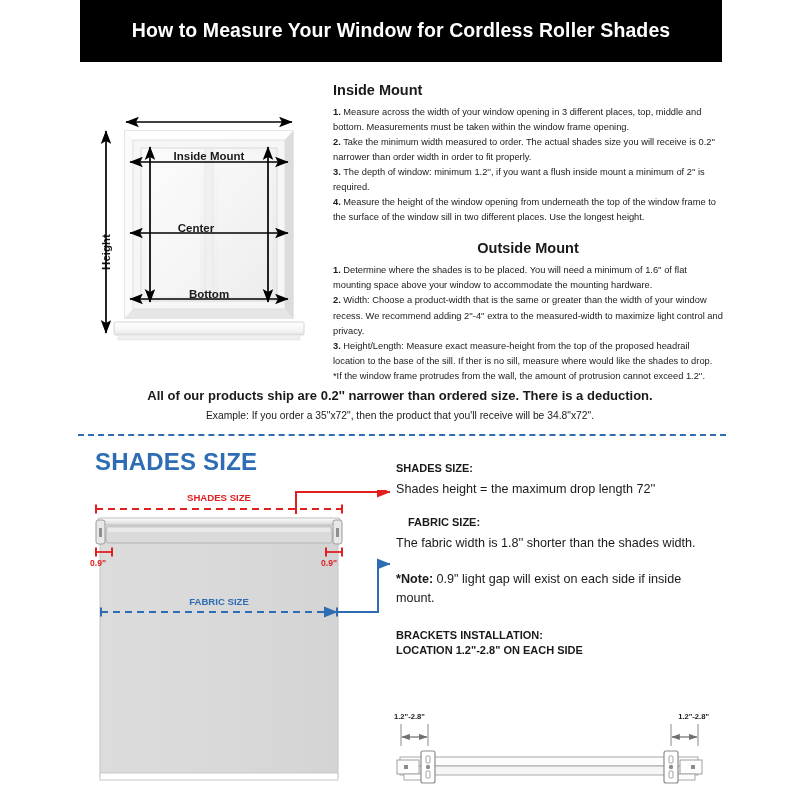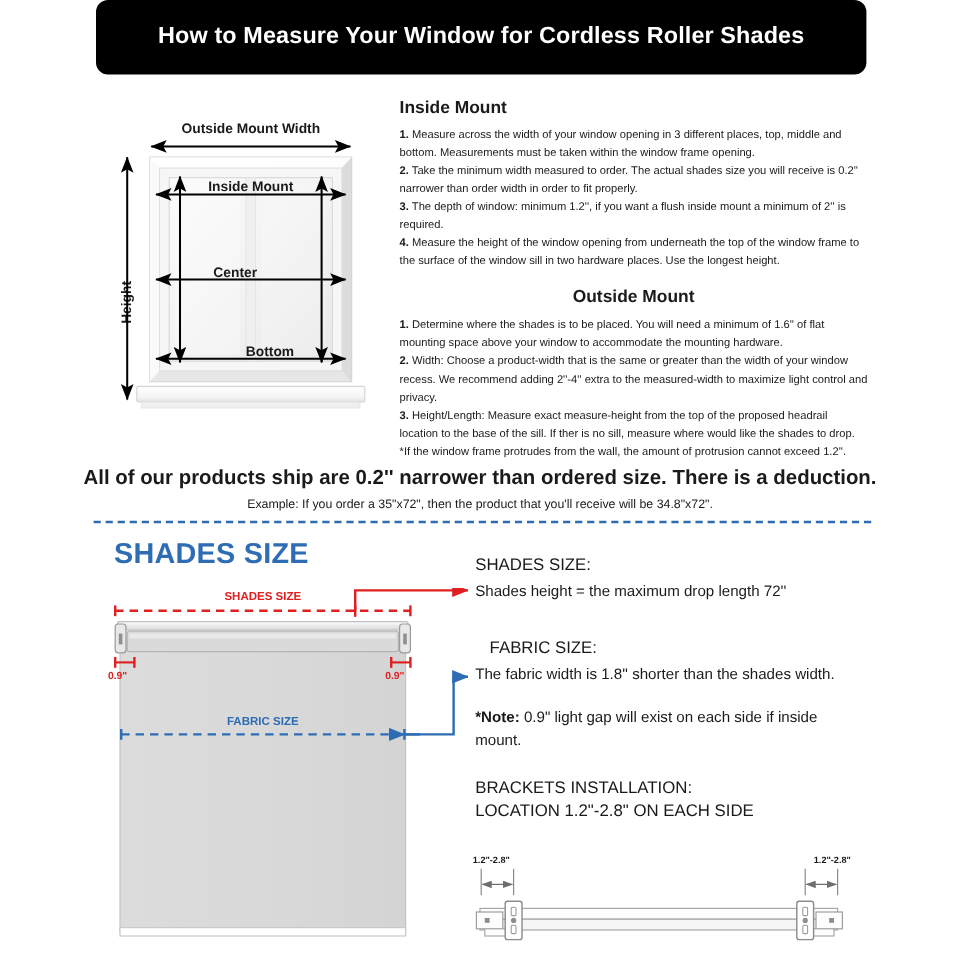--- a/index.html
+++ b/index.html
@@ -10,21 +10,21 @@
     color:#1a1a1a;
     position:relative;
     overflow:hidden;
   }
   .page{position:relative;width:800px;height:800px;}
 
   
   .banner{
     position:absolute;left:80px;top:0;width:642px;height:62px;
     background:#000000;
-    display:flex;align-items:center;justify-content:center;border-radius:10px;
+    display:flex;align-items:center;justify-content:center;
   }
   .banner-title{
     color:#ffffff;font-size:19.5px;font-weight:bold;letter-spacing:.1px;
     text-align:center;line-height:1.1;
   }
 
   
   .window-fig{position:absolute;left:84px;top:100px;width:250px;height:265px;}
   .om-width-label{
     position:absolute;left:0;top:2px;width:250px;text-align:center;
@@ -40,53 +40,53 @@
     position:absolute;left:40px;top:50px;width:170px;text-align:center;
     font-size:11.5px;font-weight:bold;z-index:7;
     background:rgba(255,255,255,.0);
   }
   .center-label{
     position:absolute;left:40px;top:122px;width:144px;text-align:center;
     font-size:11.5px;font-weight:bold;z-index:7;
   }
   .bottom-label{
     position:absolute;left:40px;top:188px;width:170px;text-align:center;
-    font-size:11.5px;font-weight:bold;z-index:7;margin-left:16px;
+    font-size:11.5px;font-weight:bold;z-index:7;
   }
 
   
   .col-right{position:absolute;left:333px;top:82px;width:390px;}
   .sec-head{font-size:14.5px;font-weight:bold;margin:0 0 7px 0;}
   .sec-head.second{margin-top:15px;text-align:center;}
   .sec-body{font-size:9.3px;line-height:1.62;margin:0;}
   .sec-body b{font-weight:bold;}
 
   
   .deduction{
     position:absolute;left:60px;top:388px;width:680px;text-align:center;
   }
-  .deduction-main{font-size:17px;font-weight:bold;margin:0 0 7px 0;}
+  .deduction-main{font-size:13px;font-weight:bold;margin:0 0 7px 0;}
   .deduction-ex{font-size:10.3px;margin:0;}
 
   
   .divider{
     position:absolute;left:78px;top:434px;width:648px;height:0;
     border-top:2.5px dashed #2e6db4;
   }
 
   
   .shades-title{
     position:absolute;left:95px;top:448px;
     font-size:24px;font-weight:bold;color:#2e6db4;letter-spacing:.2px;
   }
   .shade-fig{position:absolute;left:60px;top:490px;width:330px;height:305px;}
 
   .lower-right{position:absolute;left:396px;top:462px;width:320px;}
-  .lr-head{font-size:14px;font-weight:normal;margin:0 0 6px 0;}
-  .lr-head.sp{margin-top:28px;padding-left:12px;}
+  .lr-head{font-size:11px;font-weight:bold;margin:0 0 6px 0;}
+  .lr-head.sp{margin-top:17px;padding-left:12px;}
   .lr-line{font-size:12.6px;line-height:1.52;margin:0;}
   .lr-note{font-size:12.6px;line-height:1.52;margin:17px 0 0 0;}
   .lr-note b{font-weight:bold;}
   .lr-brackets{margin-top:20px;}
   .lr-brackets .lr-head{margin:0 0 3px 0;}
 
   .bracket-fig{position:absolute;left:388px;top:712px;width:325px;height:80px;}
   .br-dim-l{position:absolute;left:6px;top:0;font-size:7.6px;font-weight:bold;}
   .br-dim-r{position:absolute;right:4px;top:0;font-size:7.6px;font-weight:bold;}
 </style>
@@ -94,21 +94,20 @@
 <body>
 
 <div class="page">
 
   <div class="banner">
     <div class="banner-title">How to Measure Your Window for Cordless Roller Shades</div>
   </div>
 
   <div class="window-fig">
 
-    <div class="om-width-label">Outside Mount Width</div>
     <div class="height-label">Height</div>
 
     <svg width="250" height="265" viewBox="0 0 250 265" style="position:absolute;left:0;top:0;">
       <defs>
         <linearGradient id="frameG" x1="0" y1="0" x2="1" y2="0">
           <stop offset="0%" stop-color="#ffffff"></stop>
           <stop offset="45%" stop-color="#f7f7f7"></stop>
           <stop offset="100%" stop-color="#d8d8d8"></stop>
         </linearGradient>
         <linearGradient id="paneG" x1="0" y1="0" x2="1" y2="1">
@@ -165,21 +164,21 @@
     <div class="bottom-label">Bottom</div>
   </div>
 
   <div class="col-right">
 
     <h2 class="sec-head">Inside Mount</h2>
     <p class="sec-body">
       <b>1.</b><span> Measure across the width of your window opening in 3 different places, top, middle and bottom. Measurements must be taken within the window frame opening.</span><br>
       <b>2.</b><span> Take the minimum width measured to order. The actual shades size you will receive is 0.2'' narrower than order width in order to fit properly.</span><br>
       <b>3.</b><span> The depth of window: minimum 1.2'', if you want a flush inside mount a minimum of 2'' is required.</span><br>
-      <b>4.</b><span> Measure the height of the window opening from underneath the top of the window frame to the surface of the window sill in two hardware places. Use the longest height.</span>
+      <b>4.</b><span> Measure the height of the window opening from underneath the top of the window frame to the surface of the window sill in two different places. Use the longest height.</span>
     </p>
 
     <h2 class="sec-head second">Outside Mount</h2>
     <p class="sec-body">
       <b>1.</b><span> Determine where the shades is to be placed. You will need a minimum of 1.6'' of flat mounting space above your window to accommodate the mounting hardware.</span><br>
       <b>2.</b><span> Width: Choose a product-width that is the same or greater than the width of your window recess. We recommend adding 2''-4'' extra to the measured-width to maximize light control and privacy.</span><br>
       <b>3.</b><span> Height/Length: Measure exact measure-height from the top of the proposed headrail location to the base of the sill. If ther is no sill, measure where would like the shades to drop.</span><br>
       <span>*If the window frame protrudes from the wall, the amount of protrusion cannot exceed 1.2''.</span>
     </p>
   </div>

